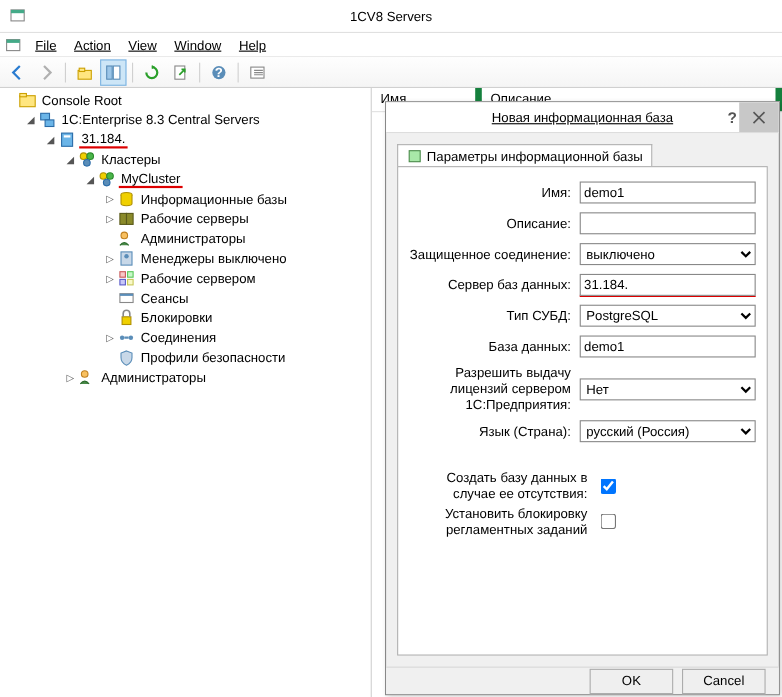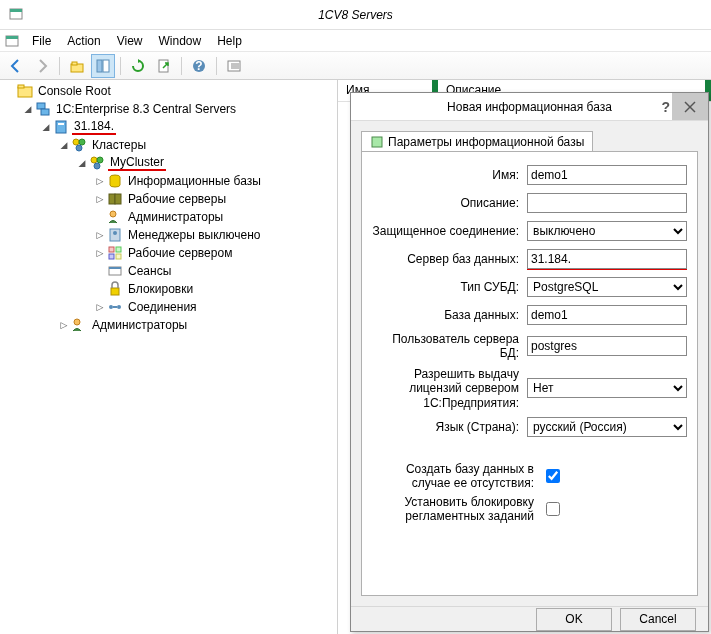--- a/index.html
+++ b/index.html
@@ -1,22 +1,22 @@
 <!DOCTYPE html>
 <html><head>
   <meta charset="utf-8">
   <style>
     * { box-sizing: border-box; font-family: "Segoe UI", Tahoma, sans-serif; font-size: 12px; }
     body { margin: 0; background: #fff; width: 711px; height: 634px; overflow: hidden; }
 
     .titlebar { height: 30px; background: #fff; display: flex; align-items: center; justify-content: center; position: relative; border-bottom: 1px solid #e0e0e0; }
     .titlebar .icon { position: absolute; left: 8px; top: 6px; width: 16px; height: 16px; }
-    .titlebar .title { font-size: 12px; font-style: italic; }
-
-    .menubar { height: 22px; background: #fff; display: flex; align-items: center; padding-left: 2px; border-bottom: 1px solid #e8e8e8; }
+    .titlebar .title { font-size: 12px; }
+
+    .menubar { height: 22px; background: #fff; display: flex; align-items: center; padding-left: 2px; border-bottom: 1px solid #e8e8e8; text-decoration: underline; }
     .menubar .menu-icon { width: 16px; height: 16px; margin: 0 4px 0 2px; }
     .menubar .menu-item { padding: 2px 8px; cursor: default; }
 
     .toolbar { height: 28px; background: linear-gradient(#fefefe,#f5f5f5); display: flex; align-items: center; padding-left: 4px; gap: 2px; border-bottom: 1px solid #d0d0d0; }
     .tb-btn { width: 24px; height: 24px; display: flex; align-items: center; justify-content: center; border: 1px solid transparent; }
     .tb-btn.pressed { background: #cde6f7; border: 1px solid #7eb4e1; }
     .tb-sep { width: 1px; height: 18px; background: #d0d0d0; margin: 0 3px; }
 
     .main { display: flex; height: calc(634px - 30px - 22px - 28px); }
 
@@ -27,21 +27,21 @@
     .node-icon { width: 16px; height: 16px; margin-right: 3px; display: inline-flex; align-items: center; justify-content: center; flex-shrink: 0; }
     .node-label { padding: 0 2px; }
     .underline-red { border-bottom: 2px solid #d00; }
     .children { padding-left: 18px; }
 
     .right-pane { flex: 1; position: relative; }
     .list-header { height: 22px; display: flex; border-bottom: 1px solid #e0e0e0; }
     .list-col { padding: 3px 8px; border-right: 6px solid #15803d; }
 
     .dialog { position: absolute; left: 12px; top: 12px; right: 2px; bottom: 2px; background: #f0f0f0; border: 1px solid #888; box-shadow: 2px 2px 5px rgba(0,0,0,0.2); display: flex; flex-direction: column; }
-    .dlg-title { height: 28px; background: #fff; display: flex; align-items: center; justify-content: center; position: relative; border-bottom: 1px solid #ddd; }
+    .dlg-title { height: 28px; background: #fff; display: flex; align-items: center; justify-content: center; position: relative; border-bottom: 1px solid #ddd; text-decoration: underline; }
     .dlg-title .t { font-size: 12px; }
     .dlg-title .help { position: absolute; right: 38px; font-size: 14px; font-weight: bold; color: #555; }
     .dlg-title .close { position: absolute; right: 0; width: 36px; height: 100%; background: #c8c8c8; display: flex; align-items: center; justify-content: center; }
 
     .dlg-body { flex: 1; padding: 10px; display: flex; flex-direction: column; }
     .tab-header { display: flex; }
     .tab { background: #fff; border: 1px solid #b0b0b0; border-bottom: none; padding: 3px 8px; display: flex; align-items: center; gap: 4px; }
     .tab-content { flex: 1; background: #fff; border: 1px solid #b0b0b0; margin-top: -1px; padding: 12px 10px; }
 
     .form-row { display: flex; align-items: center; margin-bottom: 6px; min-height: 22px; }
@@ -276,20 +276,29 @@
                   <span class="expander">▷</span>
                   <span class="node-icon">
                       <svg width="16" height="16">
                         <circle cx="4" cy="8" r="2" fill="#5a8db8"></circle>
                         <circle cx="12" cy="8" r="2" fill="#5a8db8"></circle>
                         <line x1="6" y1="8" x2="10" y2="8" stroke="#5a8db8" stroke-width="2"></line>
                       </svg>
                     </span>
                   <span class="node-label">Соединения</span>
                 </div>
+                <div class="tree-node">
+                  <span class="expander"></span>
+                  <span class="node-icon">
+                      <svg width="16" height="16">
+                        <path d="M8 2 L13 4 L13 8 Q13 13 8 15 Q3 13 3 8 L3 4 Z" fill="#c8d8e8" stroke="#5a8db8"></path>
+                      </svg>
+                    </span>
+                  <span class="node-label">Профили безопасности</span>
+                </div>
               </div>
             </div>
             <div class="tree-node">
               <span class="expander">▷</span>
               <span class="node-icon">
                   <svg width="16" height="16">
                     <circle cx="6" cy="5" r="3" fill="#f8c060" stroke="#c08020"></circle>
                     <path d="M2 14 Q6 9 10 14" fill="#4a8a4a" stroke="#2a6a2a"></path>
                   </svg>
                 </span>
@@ -349,24 +358,20 @@
             </div>
           <div class="form-row">
               <div class="form-label">Тип СУБД:</div>
               <div class="form-input"><select class="sel"><option>PostgreSQL</option></select></div>
             </div>
           <div class="form-row">
               <div class="form-label">База данных:</div>
               <div class="form-input"><input class="txt" value="demo1" style=""></div>
             </div>
           <div class="form-row">
-              <div class="form-label">Пользователь сервера БД:</div>
-              <div class="form-input"><input class="txt" value="postgres" style=""></div>
-            </div>
-          <div class="form-row">
               <div class="form-label">Разрешить выдачу лицензий сервером 1С:Предприятия:</div>
               <div class="form-input"><select class="sel"><option>Нет</option></select></div>
             </div>
           <div class="form-row">
               <div class="form-label">Язык (Страна):</div>
               <div class="form-input"><select class="sel"><option>русский (Россия)</option></select></div>
             </div>
           <div style="height:18px"></div>
           <div class="form-row tight">
               <div class="form-label">Создать базу данных в случае ее отсутствия:</div>

